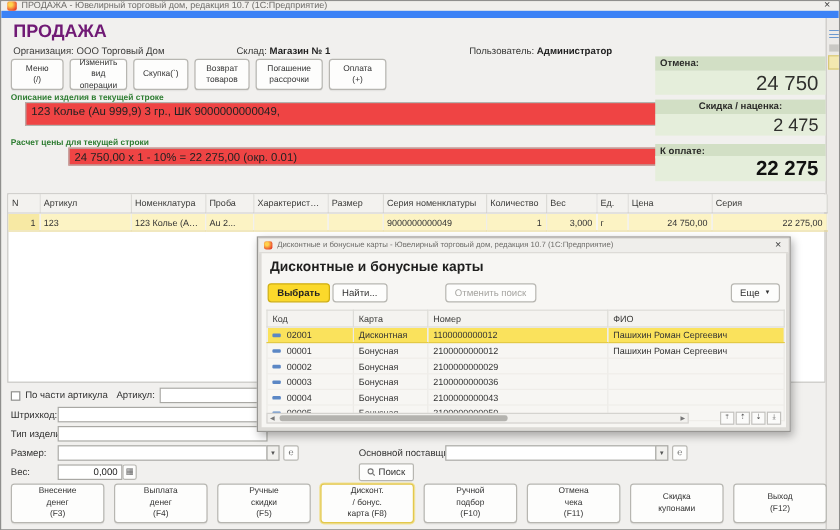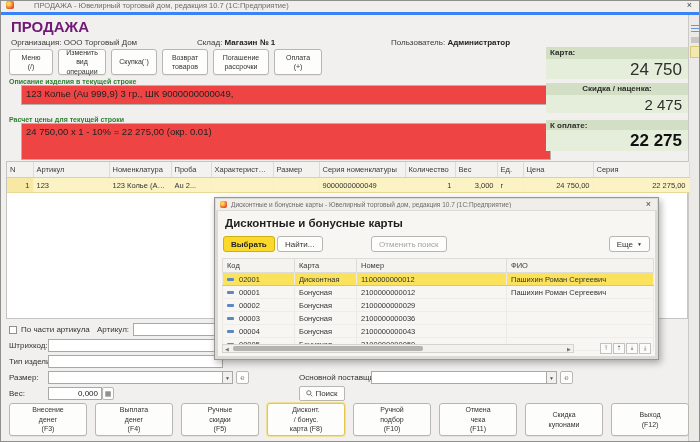--- a/index.html
+++ b/index.html
@@ -1,21 +1,21 @@
 <!DOCTYPE html>
 <html><head>
 <meta charset="utf-8">
 <style>
   html,body{margin:0;padding:0;background:#d8d8d6;}
   .screen{position:relative;width:700px;height:442px;background:#f1f0ee;
     font-family:"Liberation Sans","DejaVu Sans",sans-serif;color:#333;overflow:hidden;
     border:1px solid #8f8f8d;box-sizing:border-box;}
   
   .titlebar{position:absolute;left:0;top:0;width:100%;height:14px;background:#f0efec;
-    border-bottom:3px solid #3b82f6;display:flex;align-items:flex-start;padding:0 5px;box-sizing:border-box;gap:16px;}
+    border-bottom:6px solid #3b82f6;display:flex;align-items:flex-end;padding:0 5px;box-sizing:border-box;}
   .app-icon{width:8px;height:8px;border-radius:2px;flex:0 0 8px;
     background:radial-gradient(circle at 35% 35%,#ffd24d 20%,#e8442a 75%);margin-right:4px;}
   .titlebar-text{font-size:7.5px;color:#6d6c69;white-space:nowrap;overflow:hidden;}
   .close-x{margin-left:auto;font-size:9px;line-height:9px;color:#444;cursor:default;padding:0 2px;}
   
   .page-title{position:absolute;left:10px;top:17px;font-size:15px;font-weight:bold;color:#701a75;}
   .info-row{position:absolute;top:37px;font-size:8px;color:#3a3a38;}
   .info-row b{color:#222;}
   
   .btn{background:#fdfdfc;border:1px solid #b7b6b1;border-radius:3px;font-size:7px;line-height:1.35;
@@ -130,23 +130,23 @@
 товаров</div>
     <div class="btn" style="width:56px;">Погашение
 рассрочки</div>
     <div class="btn" style="width:48px;">Оплата
 (+)</div>
   </div>
 
   <div class="green-label" style="top:77px;">Описание изделия в текущей строке</div>
   <div class="textbox" style="top:84px;height:20px;">123 Колье (Au 999,9) 3 гр., ШК 9000000000049,</div>
   <div class="green-label" style="top:115px;">Расчет цены для текущей строки</div>
-  <div class="textbox" style="top:122px;height:37px;">24 750,00 x 1 - 10% = 22 275,00 (окр. 0.01)</div>
-
-  <div class="tot-label" style="top:46px;">Карта:</div>
+  <div class="textbox" style="top:122px;height:15px;margin-left:36px;">24 750,00 x 1 - 10% = 22 275,00 (окр. 0.01)</div>
+
+  <div class="tot-label" style="top:46px;">Отмена:</div>
   <div class="tot-value" style="top:58px;height:20px;font-size:17px;">24 750</div>
   <div class="tot-label" style="top:82px;text-align:center;">Скидка / наценка:</div>
   <div class="tot-value" style="top:94px;height:18px;font-size:15px;">2 475</div>
   <div class="tot-label" style="top:119px;">К оплате:</div>
   <div class="tot-value" style="top:129px;height:21px;font-size:17px;font-weight:bold;color:#111;">22 275</div>
 
   <div class="items">
     <table>
       <colgroup>
         <col style="width:26px">

